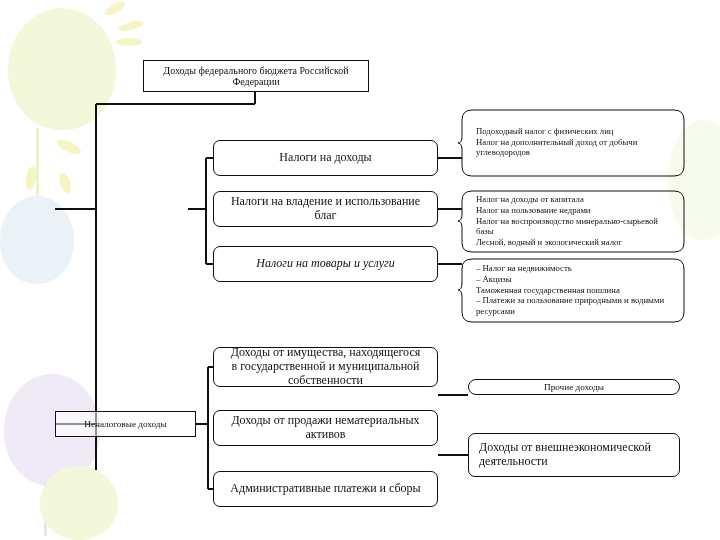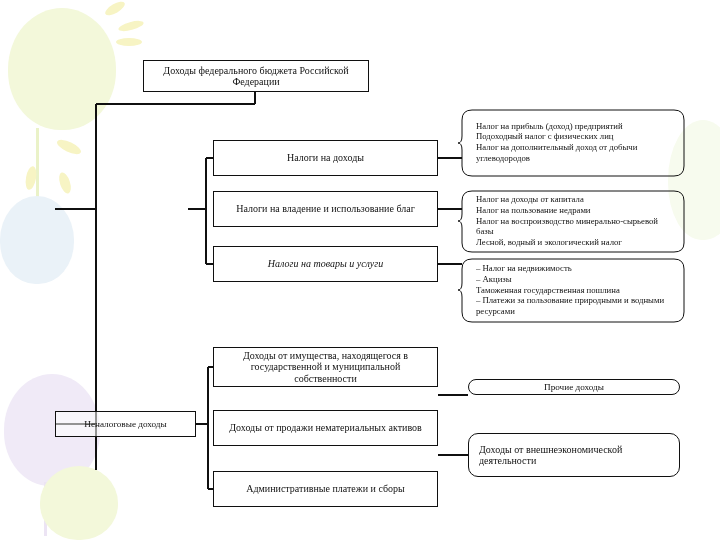--- a/index.html
+++ b/index.html
@@ -22,21 +22,21 @@
   .box{
     position:absolute;box-sizing:border-box;
     border:1px solid #101010;background:rgba(255,255,255,0.55);
     display:flex;align-items:center;justify-content:center;
     text-align:center;color:#111;line-height:1.15;z-index:3;
   }
   .box.left{justify-content:flex-start;text-align:left;}
   .rounded{border-radius:10px;}
 
   .t9{font-size:9.2px;}
-  .t85{font-size:10px;}
+  .t85{font-size:12px;border-radius:7px;}
   .t10{font-size:10px;}
 
   .listbox{
     position:absolute;box-sizing:border-box;z-index:3;
     display:flex;align-items:center;
     color:#111;line-height:1.22;font-size:8.7px;
     padding:2px 4px 2px 8px;
   }
   .listbox ul{margin:0;padding:0;list-style:none;}
   .listbox li{white-space:pre-line;}
@@ -144,21 +144,20 @@
   <svg class="brace" style="left:458px;top:104px;width:230px;height:78px;">
     <g stroke="#101010" stroke-width="1" fill="none">
       <path d="M14 6 Q4 6 4 16 L4 32 Q4 39 0 39 Q4 39 4 46 L4 62 Q4 72 14 72"></path>
       <path d="M216 6 Q226 6 226 16 L226 62 Q226 72 216 72"></path>
       <line x1="14" y1="6" x2="216" y2="6"></line>
       <line x1="14" y1="72" x2="216" y2="72"></line>
     </g>
   </svg>
   <div class="listbox" style="left:468px;top:106px;width:212px;height:72px;">
     <ul>
-      <li>Налог на прибыль (доход) предприятий</li>
       <li>Подоходный налог с физических лиц</li>
       <li>Налог на дополнительный доход от добычи углеводородов</li>
     </ul>
   </div>
 
   <svg class="brace" style="left:458px;top:186px;width:230px;height:72px;">
     <g stroke="#101010" stroke-width="1" fill="none">
       <path d="M14 5 Q4 5 4 15 L4 28 Q4 35 0 35 Q4 35 4 42 L4 57 Q4 66 14 66"></path>
       <path d="M216 5 Q226 5 226 15 L226 57 Q226 66 216 66"></path>
       <line x1="14" y1="5" x2="216" y2="5"></line>

